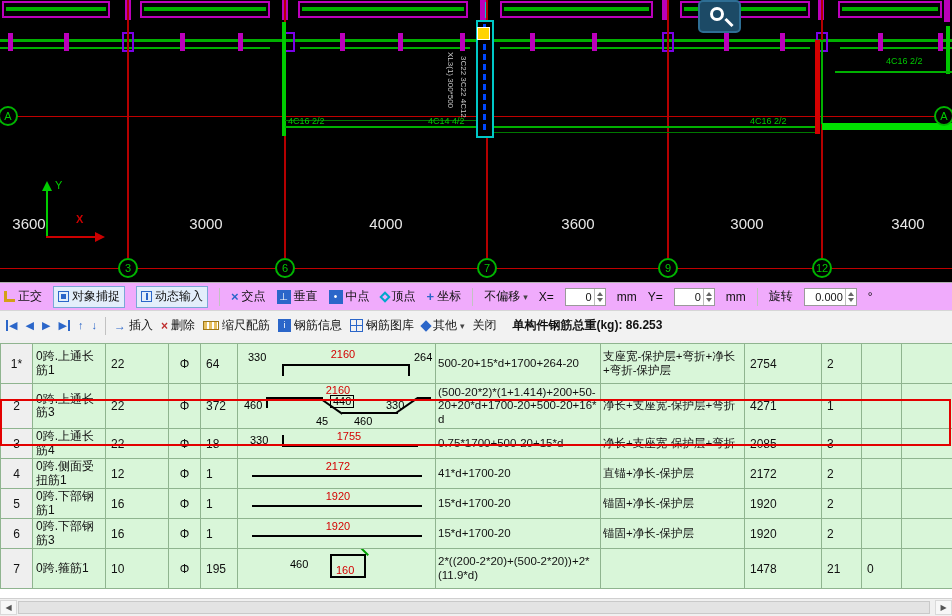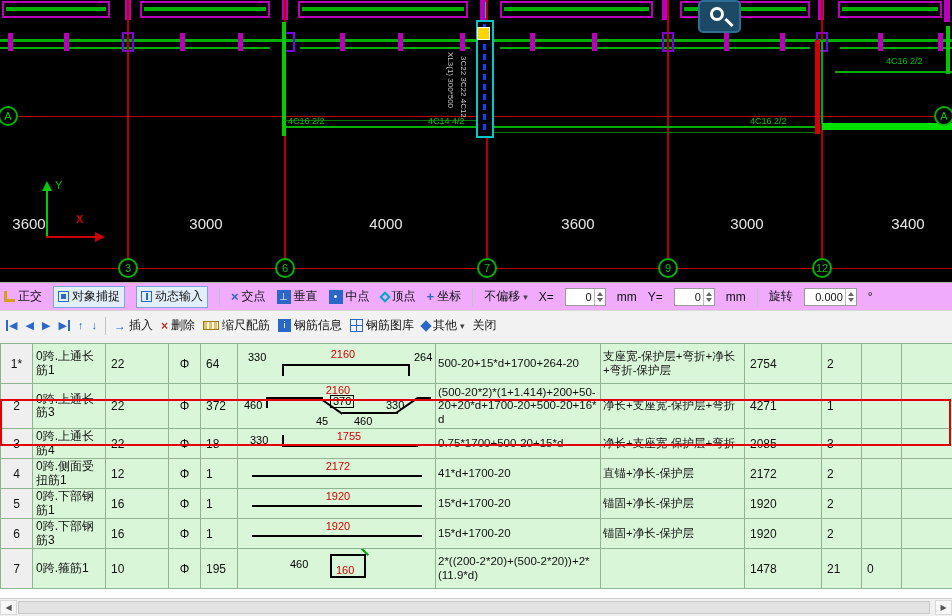--- a/index.html
+++ b/index.html
@@ -301,20 +301,24 @@
     <em>钢筋图库</em>
   </span>
   <span class="flat">
     <i class="ico-other"></i>
     <em>其他</em>
     <i class="caret">▾</i>
   </span>
   <span class="flat">
     <em>关闭</em>
   </span>
+  <span class="total">
+    <em>单构件钢筋总重(kg):</em>
+    <em>86.253</em>
+  </span>
 </div>
 
 <div id="tbl">
 <table>
   <colgroup>
     <col style="width:32px">
         <col style="width:73px">
         <col style="width:63px">
         <col style="width:32px">
     <col style="width:37px">
@@ -358,21 +362,21 @@
     <td class="num">372</td>
     <td class="shape-cell">
       <span class="sl sr" style="left:55px;top:1px;width:90px;text-align:center">2160</span>
       <i class="ln" style="left:28px;top:13px;width:57px;height:2px"></i>
       <i class="ln" style="left:28px;top:13px;width:2px;height:11px"></i>
       <i class="ln diag" style="left:83px;top:14px;width:26px;height:2px;transform:rotate(35deg)"></i>
       <i class="ln" style="left:104px;top:28px;width:56px;height:2px"></i>
       <i class="ln diag" style="left:158px;top:28px;width:26px;height:2px;transform:rotate(-35deg)"></i>
       <i class="ln" style="left:179px;top:13px;width:14px;height:2px"></i>
       <span class="sl" style="left:6px;top:16px">460</span>
-      <span class="sl boxed" style="left:92px;top:11px">370</span>
+      <span class="sl boxed" style="left:92px;top:11px">440</span>
       <span class="sl" style="left:148px;top:16px">330</span>
       <span class="sl" style="left:46px;top:49px">230</span>
       <span class="sl" style="left:78px;top:32px">45</span>
       <span class="sl" style="left:116px;top:32px">460</span>
     </td>
     <td class="formula">(500-20*2)*(1+1.414)+200+50-20+20*d+1700-20+500-20+16*d</td>
     <td class="desc">净长+支座宽-保护层+弯折</td>
     <td class="num">4271</td>
     <td class="num">1</td>
     <td class="num"></td>

